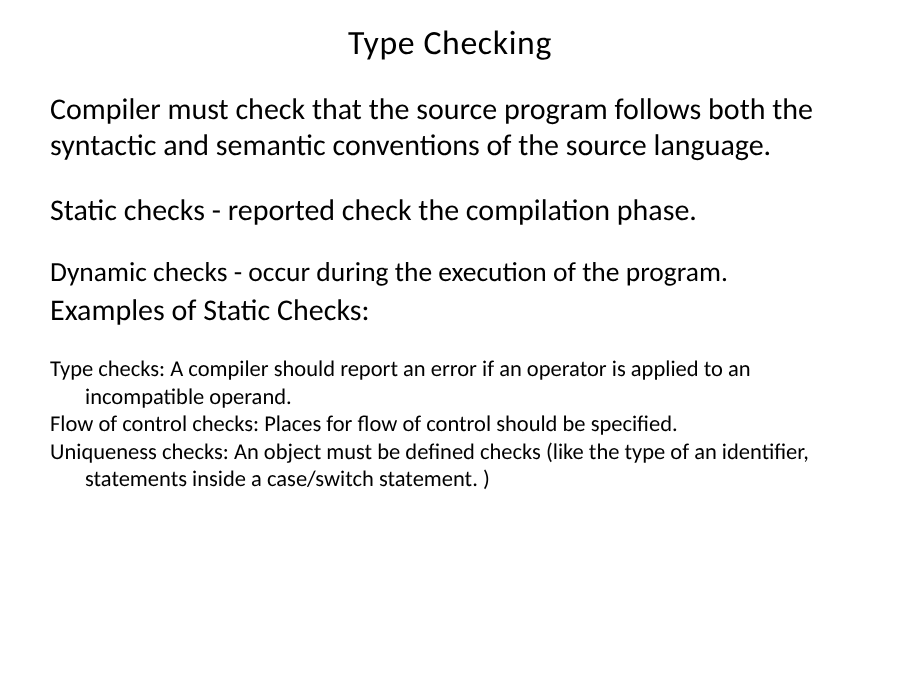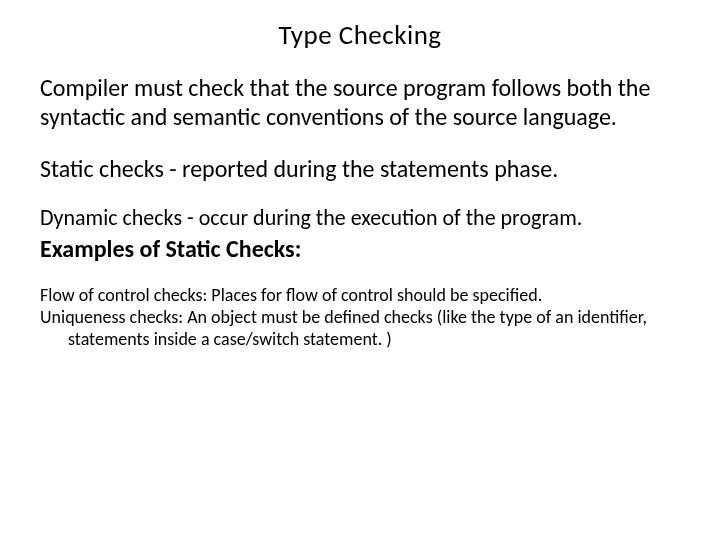--- a/index.html
+++ b/index.html
@@ -20,36 +20,37 @@
   .para {
     font-size: 24px;
     line-height: 1.22;
     margin-bottom: 22px;
   }
   .para-tight {
     font-size: 22px;
     line-height: 1.22;
     margin-bottom: 2px;
   }
-  .bold { font-weight: 700; }
+  .bold { font-weight: 400; }
   .list-block { font-size: 18px; line-height: 1.22; }
   .list-item {
     padding-left: 28px;
     text-indent: -28px;
     margin-bottom: 0;
   }
 </style>
 </head>
 <body>
 
 <div class="title">Type Checking</div>
 
 <div class="para">Compiler must check that the source program follows both the syntactic and semantic conventions of the source language.</div>
 
-<div class="para">Static checks - reported during the statements phase.</div>
+<div class="para">Static checks - reported check the compilation phase.</div>
 
 <div class="para-tight">Dynamic checks - occur during the execution of the program.</div>
 <div class="para bold">Examples of Static Checks:</div>
 
 <div class="list-block">
+  <div class="list-item">Type checks: A compiler should report an error if an operator is applied to an incompatible operand.</div>
   <div class="list-item">Flow of control checks: Places for flow of  control should be specified.</div>
   <div class="list-item">Uniqueness checks: An object must be defined checks (like the type of an identifier, statements inside a case/switch statement. )</div>
 </div>
 
 </body></html>

